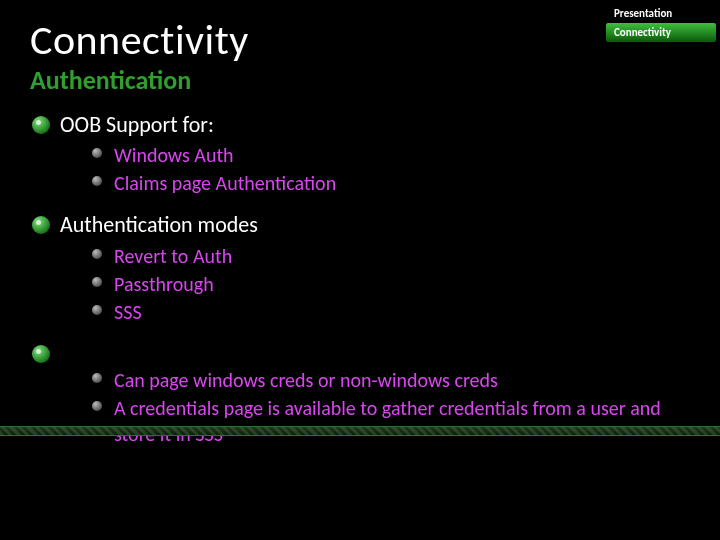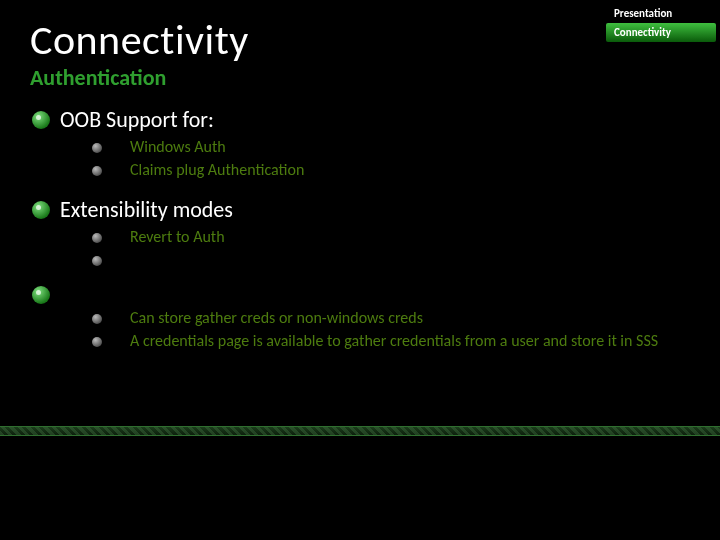--- a/index.html
+++ b/index.html
@@ -22,21 +22,21 @@
 
   .title {
     font-size: 42px;
     font-weight: 400;
     color: #fff;
     line-height: 1.05;
     letter-spacing: 0.5px;
   }
 
   .subtitle {
-    font-size: 22px;
+    font-size: 26px;
     font-weight: 600;
     color: #2f9f2f;
     margin-top: 2px;
   }
 
   
   .nav {
     position: absolute;
     top: 4px;
     right: 4px;
@@ -102,26 +102,25 @@
   .l2-bullet {
     width: 10px;
     height: 10px;
     flex: 0 0 10px;
     margin-top: 6px;
     margin-right: 12px;
     border-radius: 50%;
     background: radial-gradient(circle at 35% 30%, #bbb 0%, #555 70%, #333 100%);
   }
   .l2-text {
-    font-size: 16px;
+    font-size: 20px;
     font-weight: 400;
-    color: #4d7c0f;
+    color: #d946ef;
     line-height: 1.3;
     max-width: 560px;
-    margin-left: 16px;
   }
 
   
   .footer-stripe {
     position: absolute;
     left: 0;
     right: 0;
     bottom: 16px;
     height: 10px;
     background:
@@ -154,45 +153,50 @@
       <span class="l1-bullet"></span>
       <span class="l1-text">OOB Support for:</span>
     </div>
     <div class="l2-list">
       <div class="l2-item">
         <span class="l2-bullet"></span>
         <span class="l2-text">Windows  Auth</span>
       </div>
       <div class="l2-item">
         <span class="l2-bullet"></span>
-        <span class="l2-text">Claims plug Authentication</span>
+        <span class="l2-text">Claims page Authentication</span>
       </div>
     </div>
 
     <div class="l1-item">
       <span class="l1-bullet"></span>
-      <span class="l1-text">Extensibility modes</span>
+      <span class="l1-text">Authentication modes</span>
     </div>
     <div class="l2-list">
       <div class="l2-item">
         <span class="l2-bullet"></span>
         <span class="l2-text">Revert to Auth</span>
       </div>
       <div class="l2-item">
         <span class="l2-bullet"></span>
+        <span class="l2-text">Passthrough</span>
+      </div>
+      <div class="l2-item">
+        <span class="l2-bullet"></span>
+        <span class="l2-text">SSS</span>
       </div>
     </div>
 
     <div class="l1-item">
       <span class="l1-bullet"></span>
     </div>
     <div class="l2-list">
       <div class="l2-item">
         <span class="l2-bullet"></span>
-        <span class="l2-text">Can store gather creds or non-windows creds</span>
+        <span class="l2-text">Can page windows creds or non-windows creds</span>
       </div>
       <div class="l2-item">
         <span class="l2-bullet"></span>
         <span class="l2-text">A credentials page is available to gather credentials from a user and store it in SSS</span>
       </div>
     </div>
 
   </div>
 
   <div class="footer-stripe"></div>

